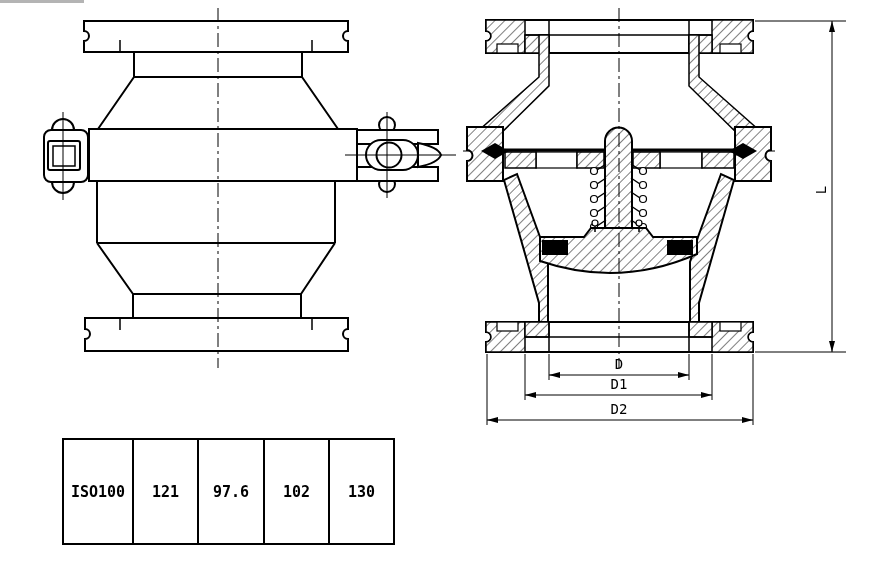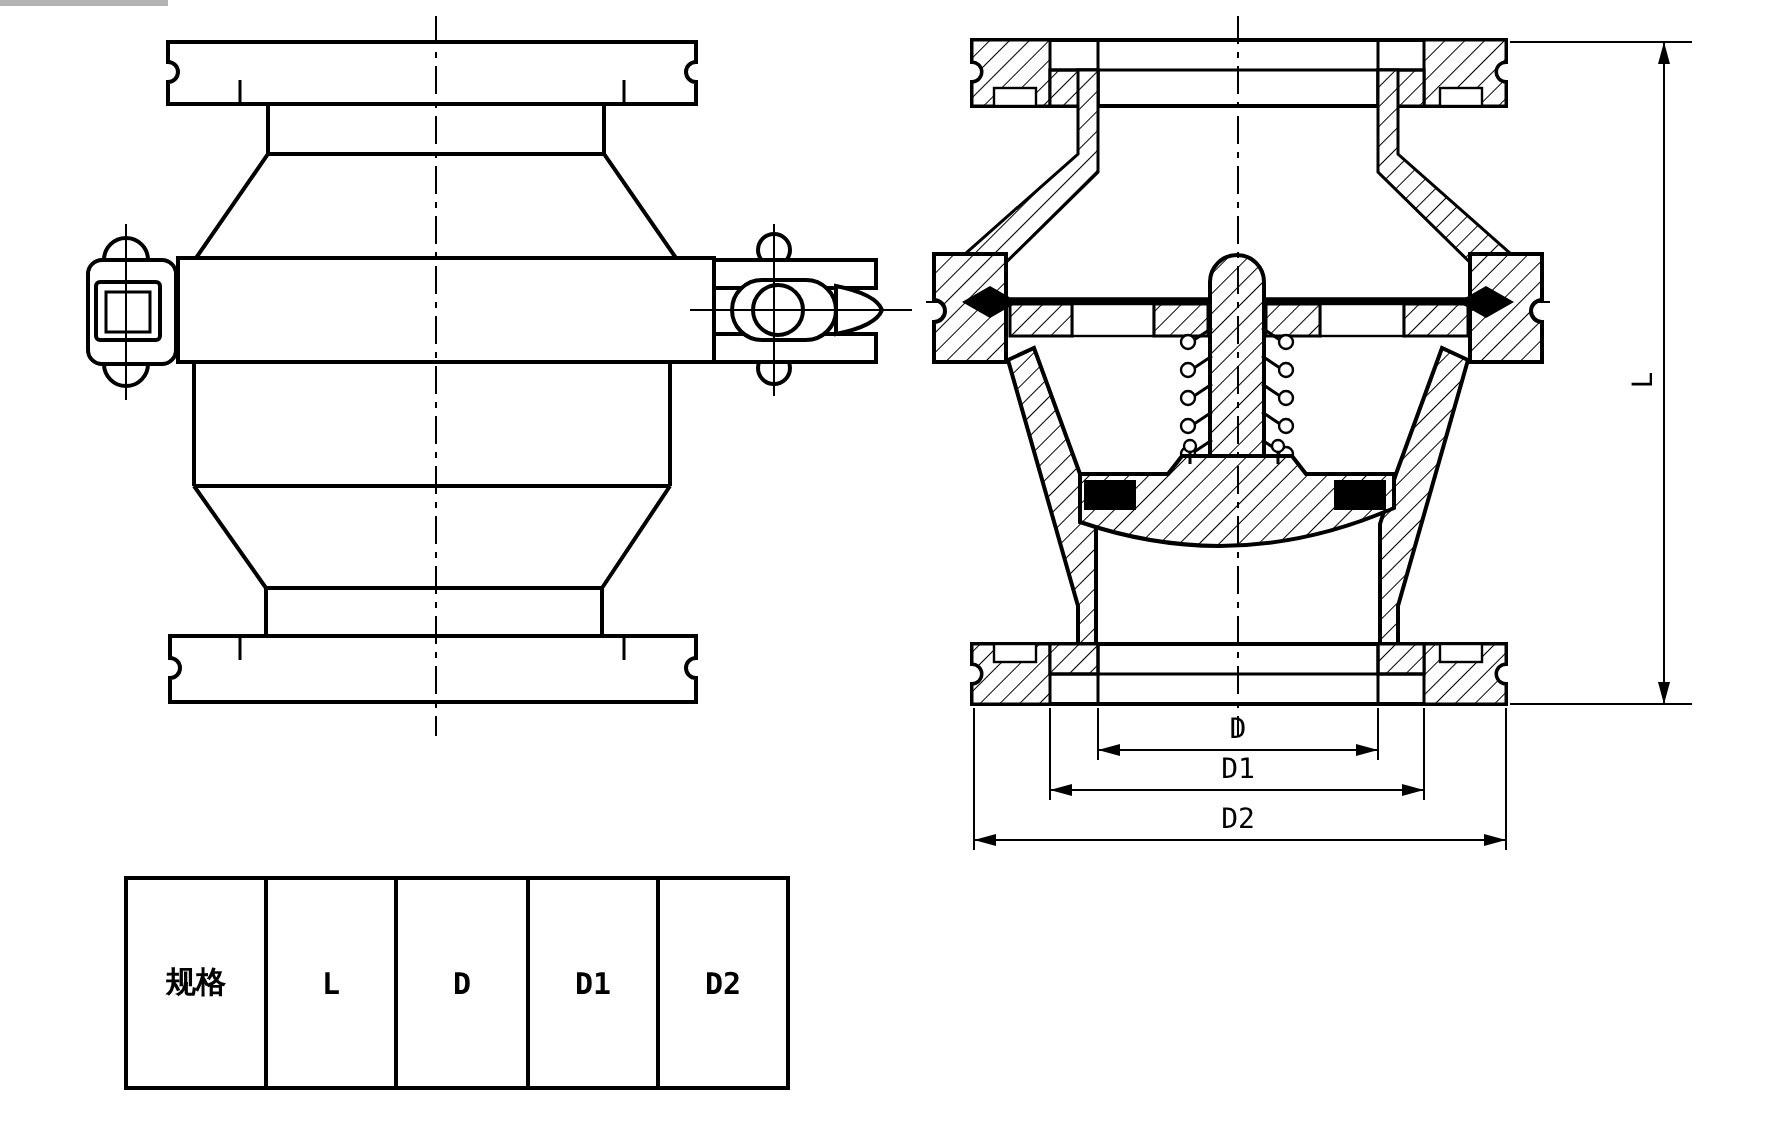--- a/index.html
+++ b/index.html
@@ -182,23 +182,23 @@
 
 <table class="spec-table">
   <colgroup>
     <col style="width:70px">
         <col style="width:65px">
         <col style="width:66px">
         <col style="width:65px">
         <col style="width:65px">
   </colgroup>
   <tbody>
-        <tr>
-    <th>规格</th>
-    <th>L</th>
-    <th>D</th>
-    <th>D1</th>
-    <th>D2</th>
+  <tr>
+    <td>ISO100</td>
+    <td>121</td>
+    <td>97.6</td>
+    <td>102</td>
+    <td>130</td>
   </tr>
 </tbody>
     </table>
 
 </div>
 
 </body></html>

